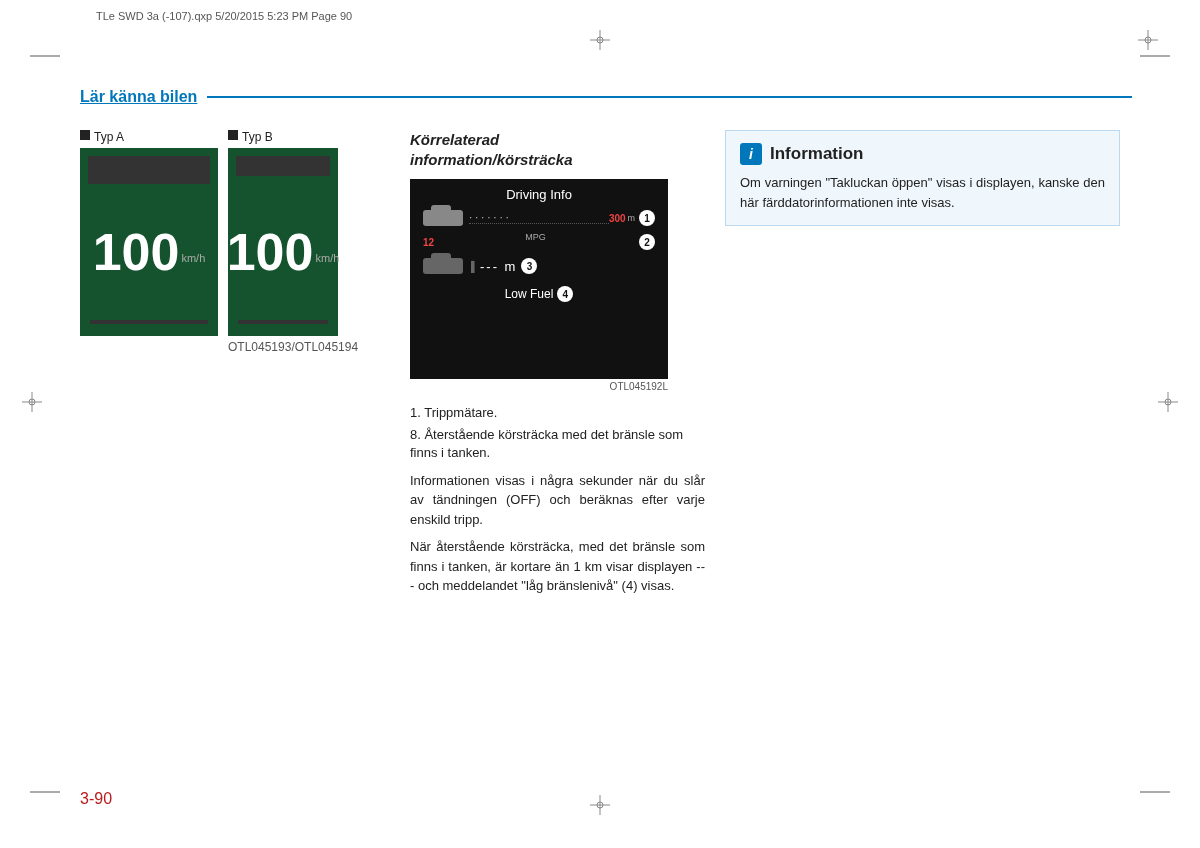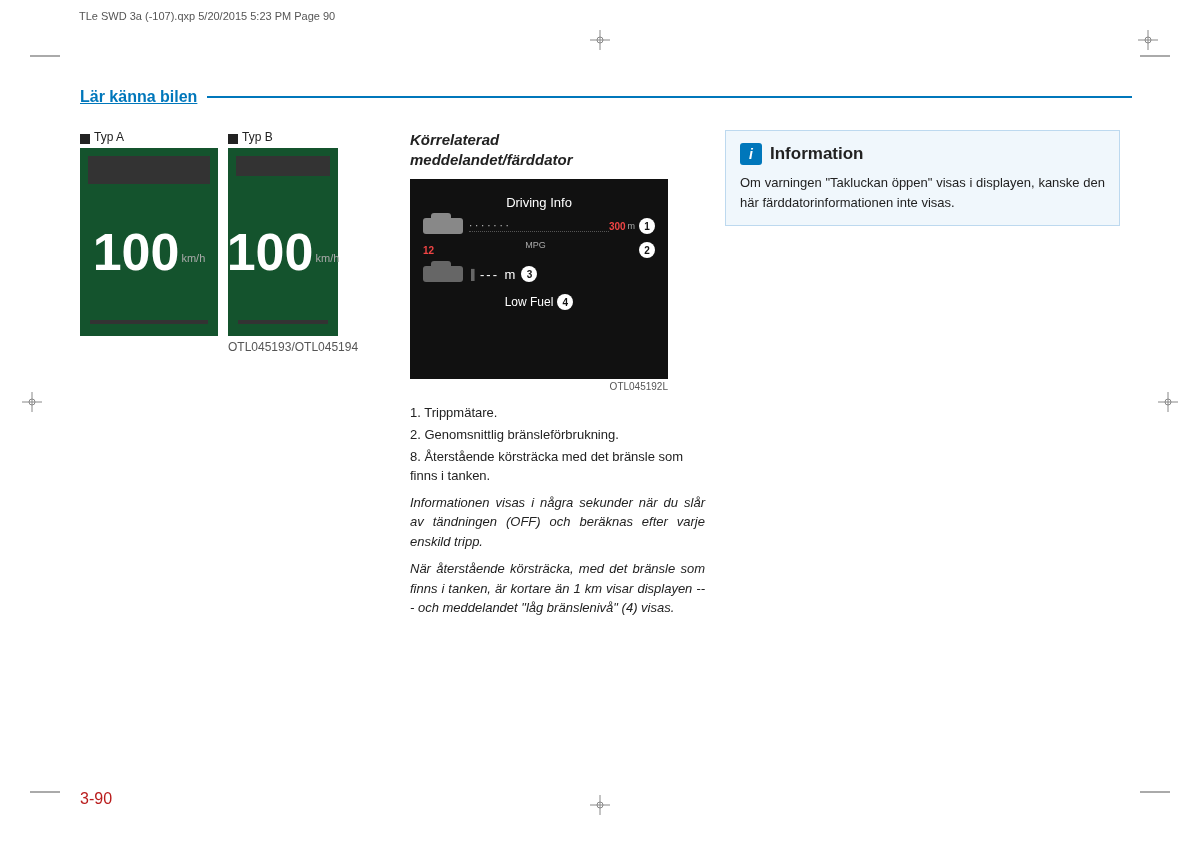--- a/index.html
+++ b/index.html
@@ -11,21 +11,21 @@
       font-size: 13px;
       color: #222;
       overflow: hidden;
       position: relative;
     }
 
     
     .header-meta {
       position: absolute;
       top: 10px;
-      left: 79px;
+      left: 96px;
       font-size: 11px;
       color: #555;
     }
 
     
     .crosshair-top {
       position: absolute;
       top: 28px;
       left: 50%;
       transform: translateX(-50%);
@@ -90,21 +90,21 @@
     }
     .speedo-group {
       display: flex;
       flex-direction: column;
       align-items: flex-start;
     }
     .type-label {
       font-size: 12px;
       margin-bottom: 4px;
       display: flex;
-      align-items: flex-end;
+      align-items: flex-start;
       gap: 4px;
     }
     .type-label .sq {
       width: 10px;
       height: 10px;
       background: #222;
       display: inline-block;
     }
     .speedo-box {
       background: #14532d;
@@ -179,21 +179,21 @@
     }
     .driving-info-box {
       background: #111;
       width: 258px;
       height: 200px;
       position: relative;
       display: flex;
       flex-direction: column;
       align-items: center;
       justify-content: flex-start;
-      padding-top: 16px;
+      padding-top: 8px;
     }
     .driving-info-title {
       color: #fff;
       font-size: 13px;
       margin-bottom: 8px;
     }
     .driving-info-row {
       display: flex;
       align-items: center;
       width: 90%;
@@ -284,21 +284,20 @@
       margin-bottom: 4px;
       font-size: 13px;
       line-height: 1.4;
       padding-left: 0;
     }
     .body-text {
       font-size: 13px;
       line-height: 1.5;
       margin-top: 8px;
       text-align: justify;
-      font-style: italic;
     }
 
     
     .right-col {
       flex: 1;
     }
     .info-box {
       background: #f0f7fc;
       border: 1px solid #bdd9ef;
       padding: 12px 14px;
@@ -493,21 +492,21 @@
           <div class="speedo-bottom-bar"></div>
         </div>
         <div class="otl-label-left">OTL045193/OTL045194</div>
       </div>
     </div>
   </div>
 
   <div class="mid-col">
     <div class="mid-title">
       <span>Körrelaterad</span><br>
-      <span>meddelandet/färddator</span>
+      <span>information/körsträcka</span>
     </div>
 
     <div class="driving-info-box">
       <div class="driving-info-title">Driving Info</div>
 
       <div class="driving-info-row">
         <div class="car-icon"></div>
         <span style="color:#ccc;font-size:10px;flex:1;border-bottom:1px dotted #555;">· · · · · · ·</span>
         <span class="driving-info-value">300</span>
         <span class="driving-info-unit">m</span>
@@ -530,21 +529,20 @@
       <div class="driving-info-row" style="justify-content:center;margin-top:6px;">
         <span class="low-fuel-row">Low Fuel</span>
         <span class="circle-num">4</span>
       </div>
     </div>
 
     <div class="otl-label-mid">OTL045192L</div>
 
     <ul class="numbered-list">
       <li>1. Trippmätare.</li>
-      <li>2. Genomsnittlig bränsleförbrukning.</li>
       <li>8. Återstående körsträcka med det bränsle som finns i tanken.</li>
     </ul>
 
     <p class="body-text">Informationen visas i några sekunder när du slår av tändningen (OFF) och beräknas efter varje enskild tripp.</p>
     <p class="body-text">När återstående körsträcka, med det bränsle som finns i tanken, är kortare än 1 km visar displayen --- och meddelandet "låg bränslenivå" (4) visas.</p>
   </div>
 
   <div class="right-col">
     <div class="info-box">
       <div class="info-box-header">

